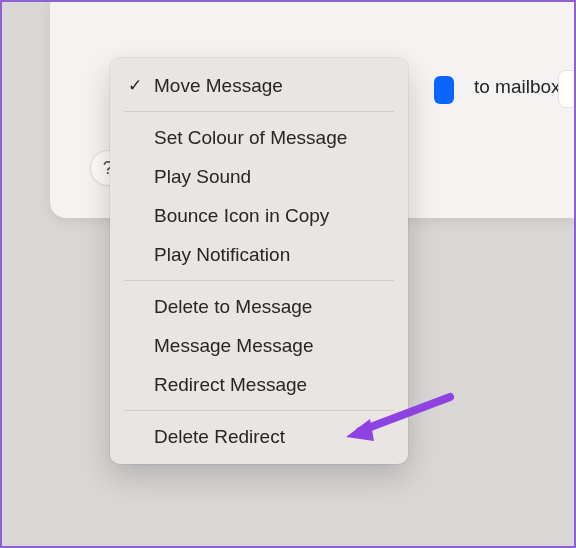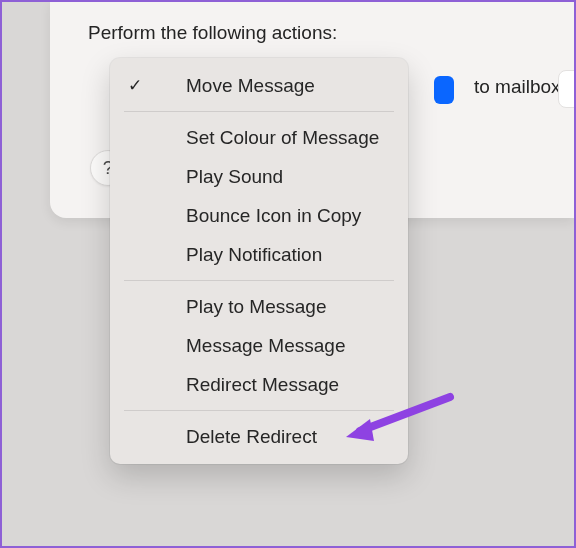--- a/index.html
+++ b/index.html
@@ -97,21 +97,20 @@
       cursor: default;
     }
     .menu-item .check {
       width: 26px;
       display: inline-flex;
       justify-content: flex-start;
       font-size: 17px;
     }
     .menu-item .label {
       flex: 1;
-      margin-left: 32px;
     }
     .menu-sep {
       height: 1px;
       background: #cfcccb;
       margin: 6px 14px;
     }
     .arrow {
       position: absolute;
       left: 338px;
       top: 389px;
@@ -127,21 +126,20 @@
       fill: none;
     }
     .arrow svg polygon {
       fill: #8e42e2;
     }
   </style>
 </head>
 <body>
 
 <div class="panel">
-  <div class="panel-label">Perform the following actions:</div>
   <div class="blue-chip"></div>
   <div class="to-label" style="position:absolute; left:424px; top:74px;">to mailbox:</div>
   <div class="field-stub"></div>
 </div>
 
 <div class="help-button">
   <span>?</span>
 </div>
 
 <div class="dropdown">
@@ -165,21 +163,21 @@
     <span class="label">Bounce Icon in Copy</span>
   </div>
   <div class="menu-item">
     <span class="check"></span>
     <span class="label">Play Notification</span>
   </div>
   <div class="menu-sep"></div>
 
   <div class="menu-item">
     <span class="check"></span>
-    <span class="label">Play to Message</span>
+    <span class="label">Delete to Message</span>
   </div>
   <div class="menu-item">
     <span class="check"></span>
     <span class="label">Message Message</span>
   </div>
   <div class="menu-item">
     <span class="check"></span>
     <span class="label">Redirect Message</span>
   </div>
   <div class="menu-sep"></div>

